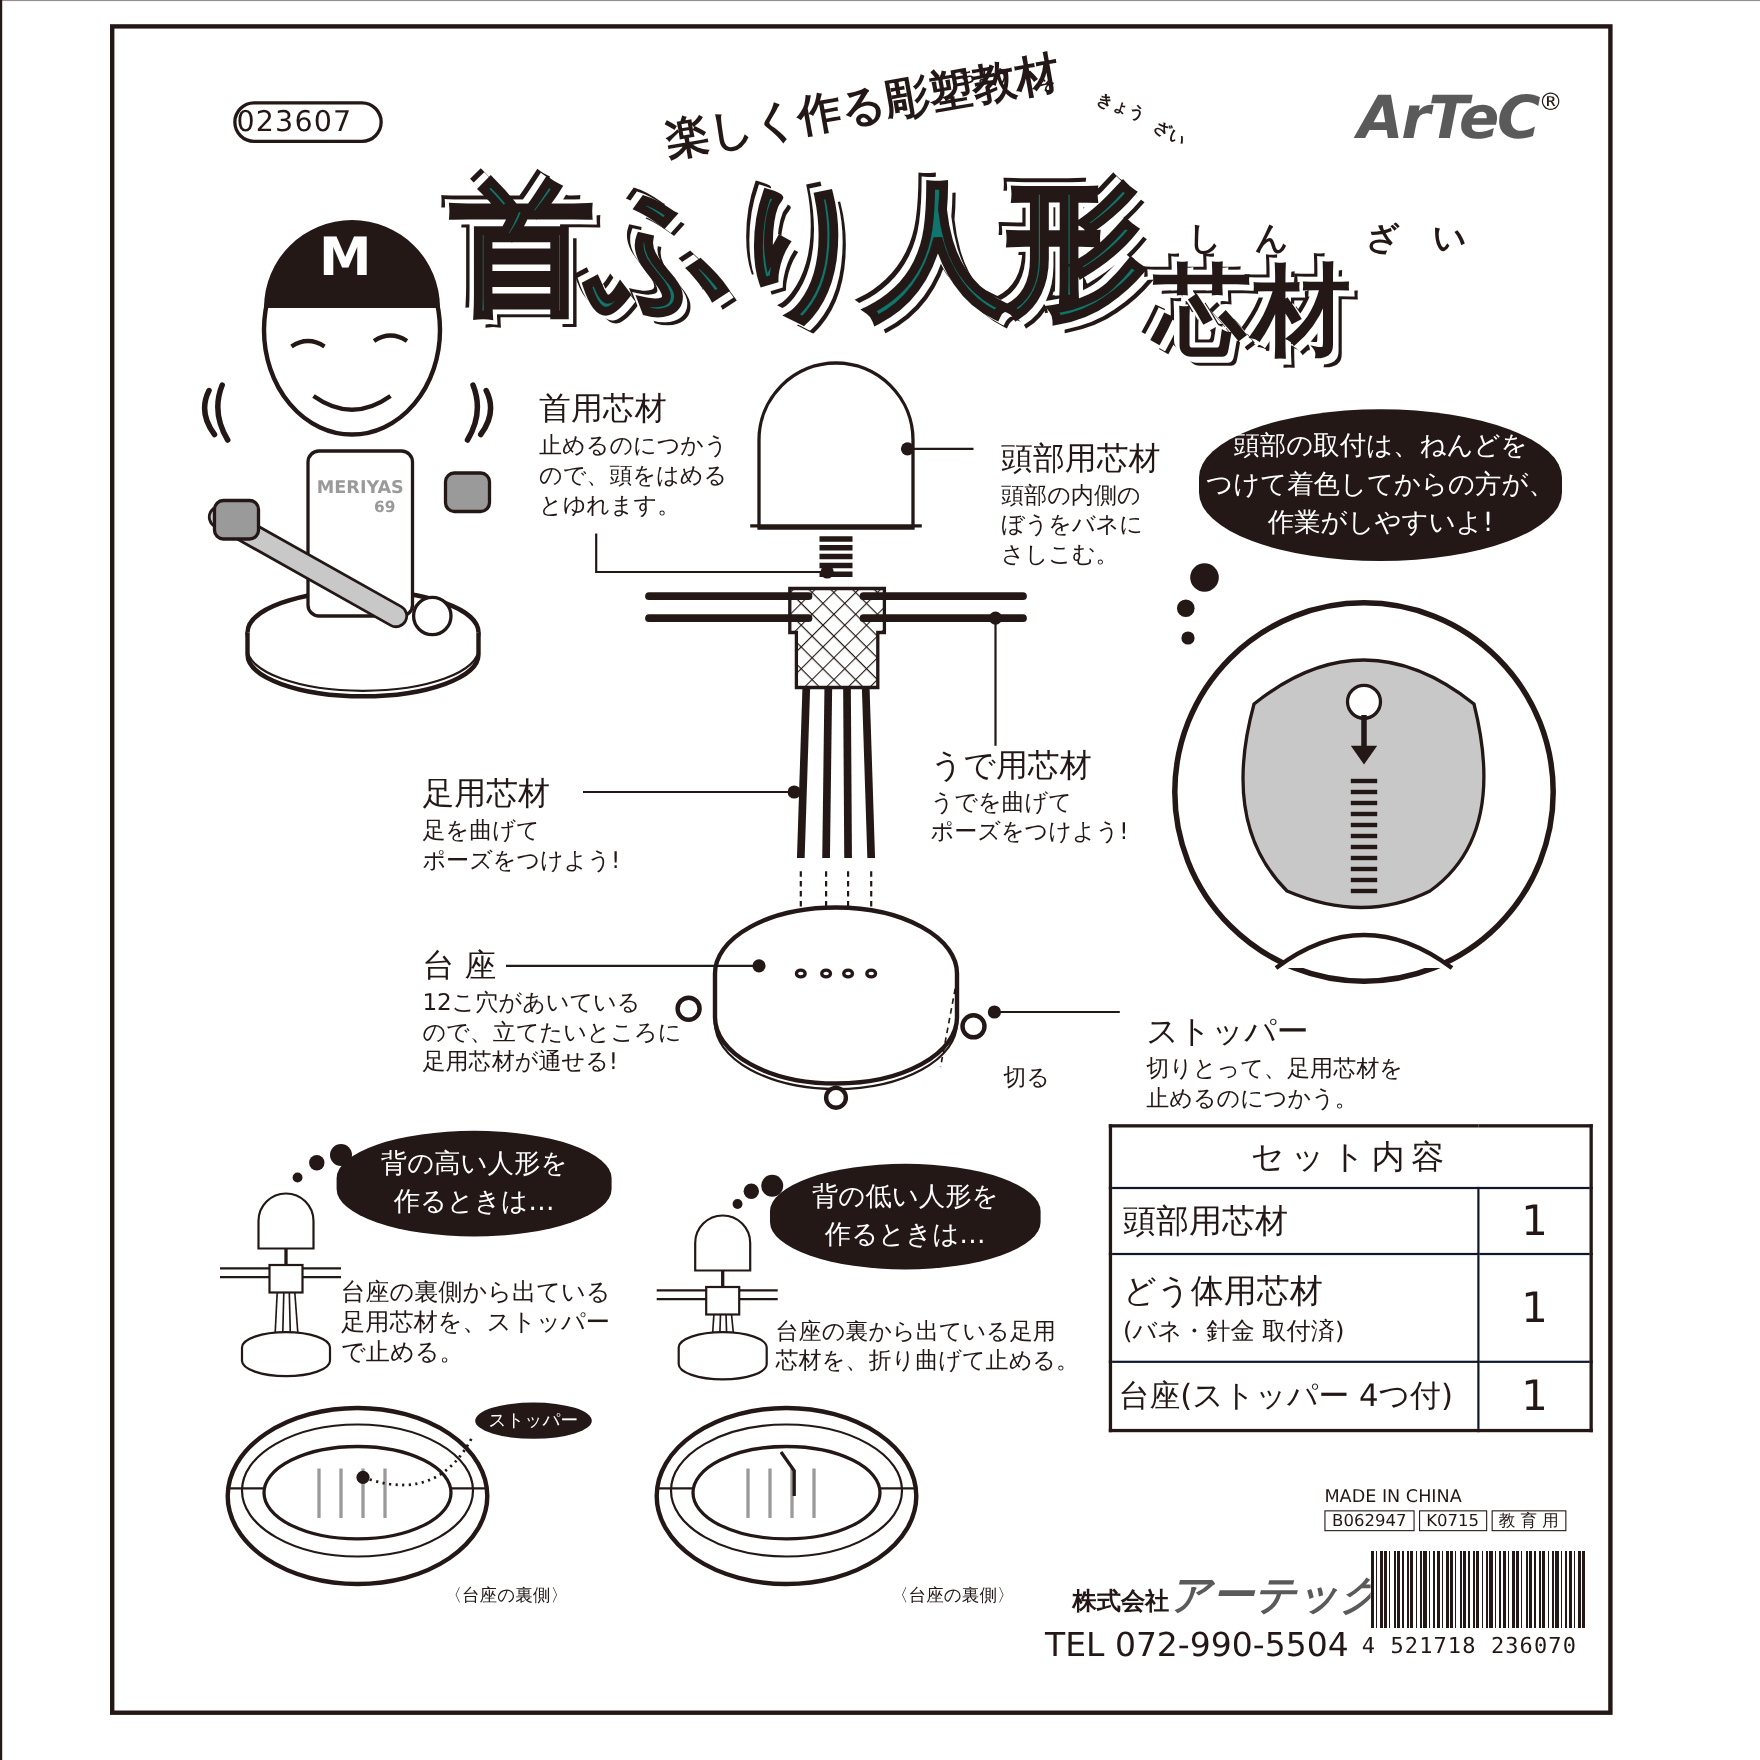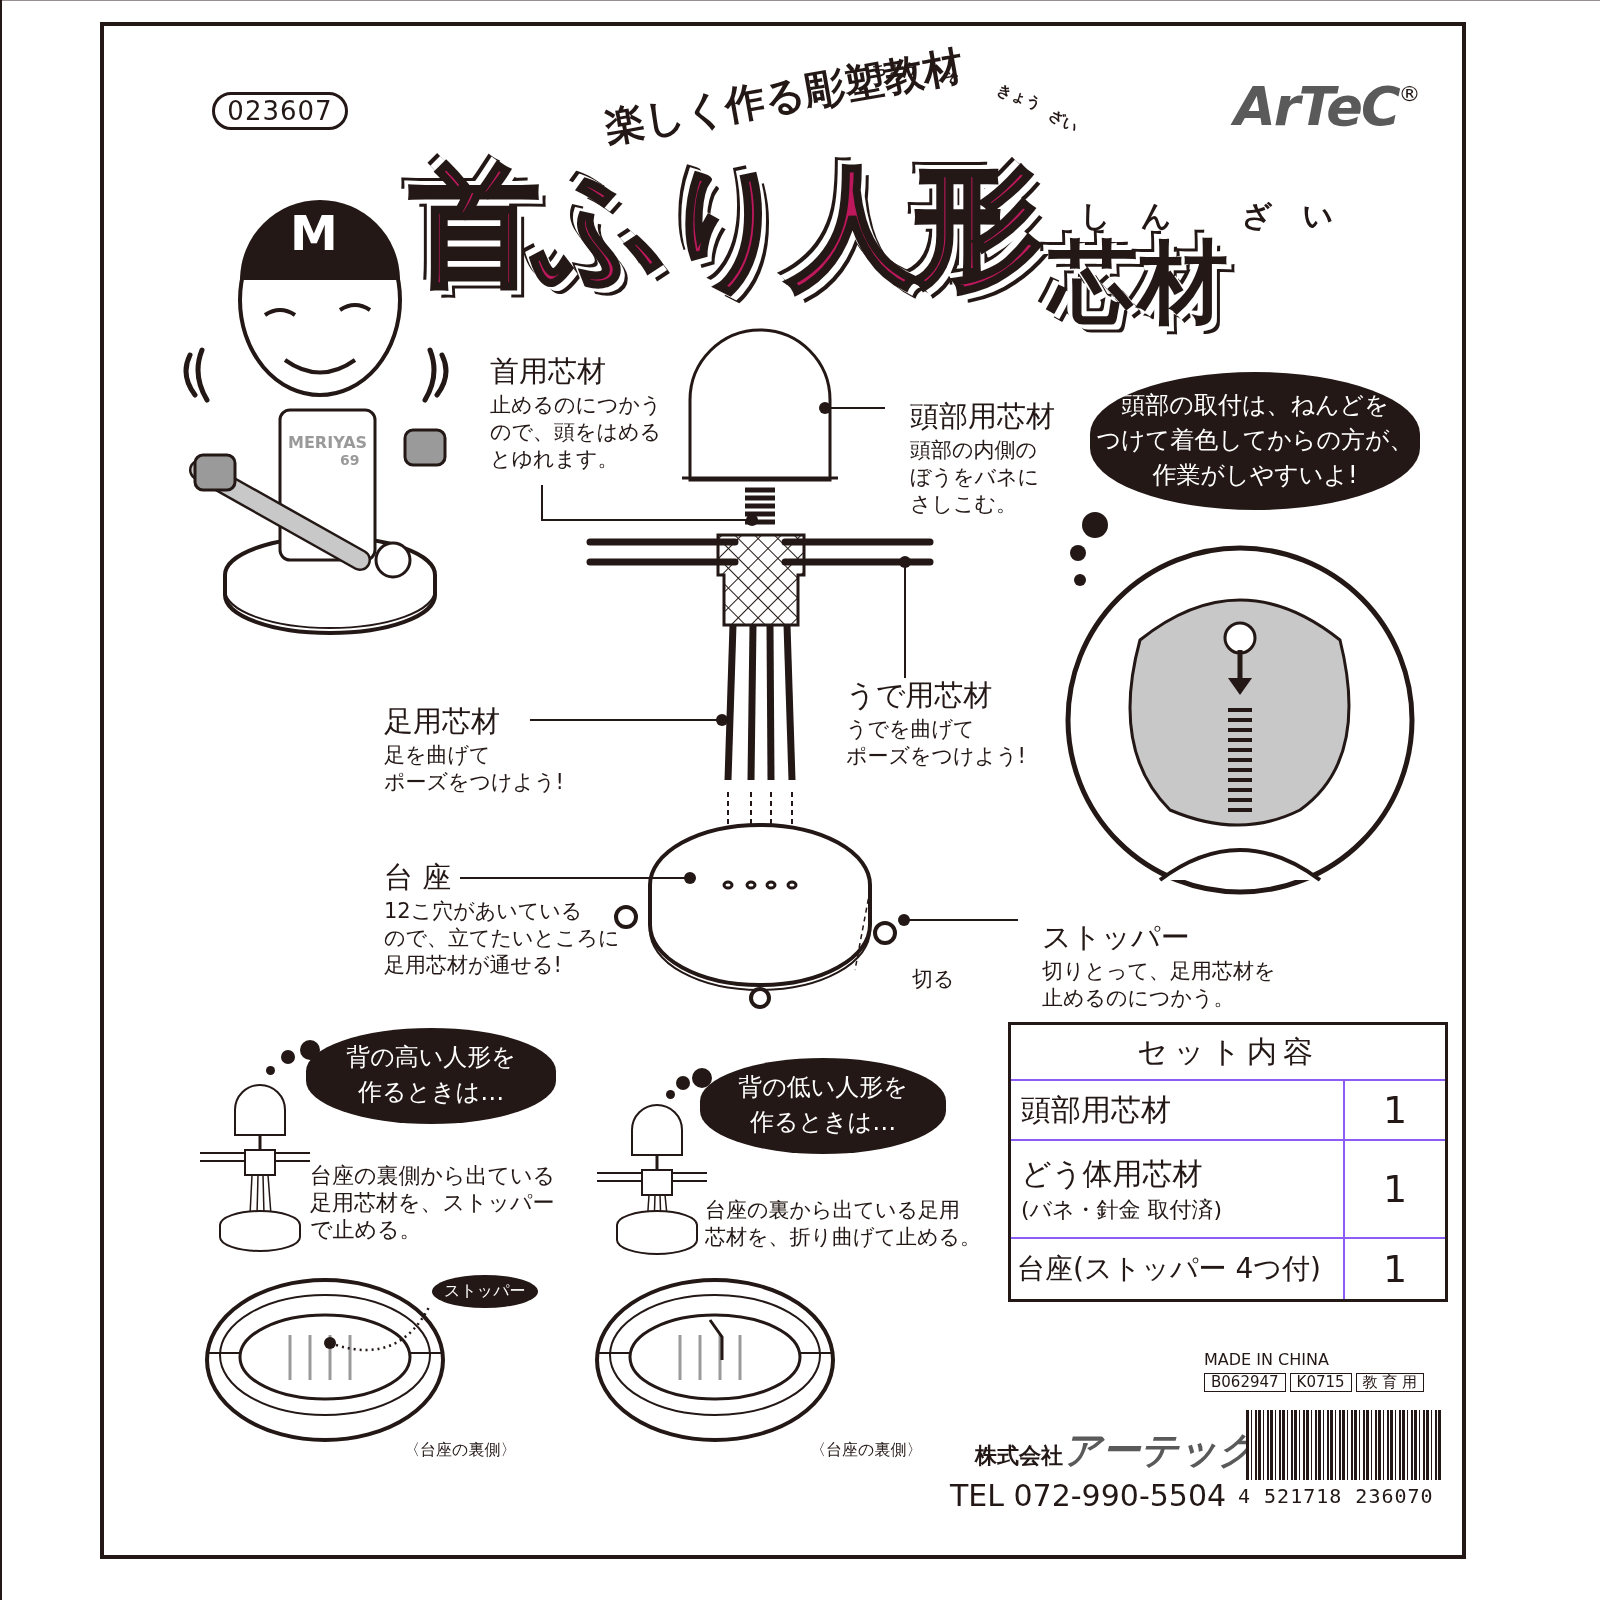--- a/index.html
+++ b/index.html
@@ -3,35 +3,35 @@
 <meta charset="utf-8">
 <style>
   html, body { margin:0; padding:0; }
   body { width:1600px; height:1600px; background:#ffffff; position:relative; overflow:hidden;
          font-family:"DejaVu Sans", sans-serif; color:#231815; }
   .abs { position:absolute; }
   .outer-edge { left:0; top:0; width:1600px; height:1px; background:#9a8f8f; }
   .outer-left { left:0; top:0; width:2px; height:1600px; background:#231815; }
   .frame { left:100px; top:22px; width:1366px; height:1537px; border:4px solid #231815; box-sizing:border-box; }
   .code-badge { left:212px; top:92px; width:136px; height:38px; border:3px solid #231815; border-radius:20px;
-                box-sizing:border-box; font-size:26px; line-height:32px; text-align:center; letter-spacing:1px; }
+                box-sizing:border-box; font-size:26px; line-height:32px; text-align:left; letter-spacing:1px; }
   .logo { left:1234px; top:75px; font-size:54px; font-weight:bold; color:#5a5a5a; letter-spacing:-2px; font-style:italic; }
   .logo sup { font-size:22px; color:#231815; font-style:normal; font-weight:normal; vertical-align:top; position:relative; top:6px; }
   .subtitle { left:610px; top:100px; font-size:40px; font-weight:bold; transform:rotate(-10deg); transform-origin:left bottom; white-space:nowrap; }
   .ruby { font-size:15px; font-weight:bold; }
-  .main-title { left:410px; top:140px; font-size:130px; font-weight:bold; color:#be185d;
+  .main-title { left:410px; top:140px; font-size:130px; font-weight:bold; color:#0f766e;
                 -webkit-text-stroke:4px #231815; text-shadow:0 0 0 #fff, 6px 6px 0 #fff, -6px -6px 0 #fff, 9px 9px 0 #231815, -9px -9px 0 #231815; white-space:nowrap; letter-spacing:-6px; }
   .title2 { left:1048px; top:222px; font-size:90px; font-weight:bold; color:#231815; text-shadow:5px 5px 0 #fff, -5px -5px 0 #fff, 8px 8px 0 #231815, -8px -8px 0 #231815; white-space:nowrap; }
   .ruby2 { left:1080px; top:196px; font-size:30px; font-weight:bold; letter-spacing:30px; }
   .label-h { font-size:29px; white-space:nowrap; }
   .label-b { font-size:21px; line-height:27px; white-space:nowrap; }
   .cloud { background:#231815; color:#fff; border-radius:50% / 45%; text-align:center; font-size:24px; line-height:35px; }
   .dot { background:#231815; border-radius:50%; }
   .set-table { left:1008px; top:1022px; width:440px; border:3px solid #231815; border-collapse:collapse; }
-  .set-table td, .set-table th { border:2px solid #8b5cf6; padding:2px 10px; }
+  .set-table td, .set-table th { border:2px solid #0f172a; padding:2px 10px; }
   .set-table th { font-size:30px; font-weight:normal; letter-spacing:6px; height:50px; }
   .set-table td.qty { font-size:38px; text-align:center; width:80px; }
   .set-table td.name { font-size:30px; }
   .set-table td .sub { font-size:22px; display:block; }
   .small-box { display:inline-block; border:1.5px solid #231815; padding:0 6px; font-size:15px; line-height:17px; margin-right:4px; }
   .barcode { left:1246px; top:1410px; width:196px; height:70px;
              background:repeating-linear-gradient(90deg,#231815 0 3px,#fff 3px 5px,#231815 5px 6px,#fff 6px 9px,#231815 9px 11px,#fff 11px 12px); }
   svg { position:absolute; overflow:visible; }
 </style>
 </head>

